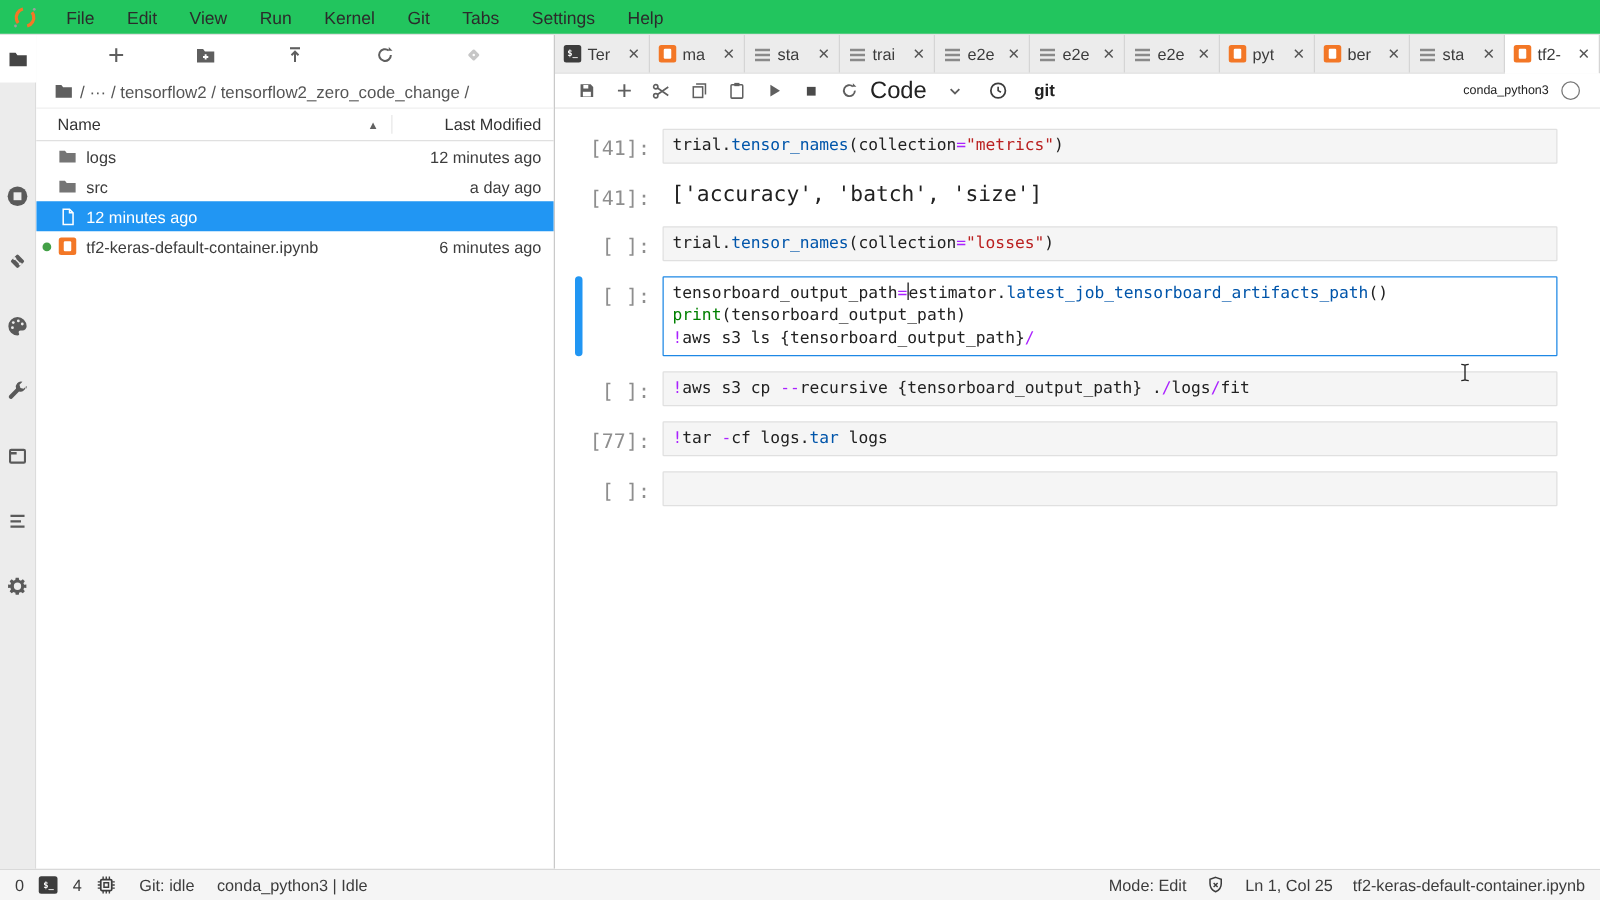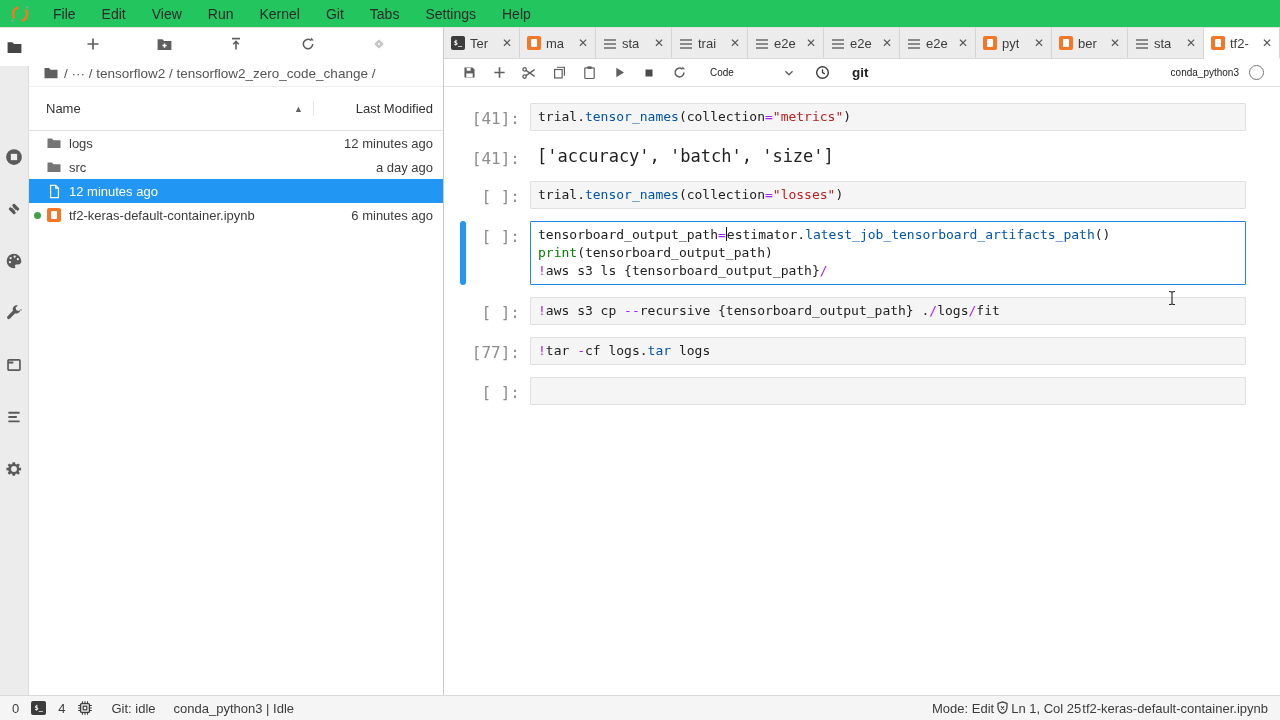--- a/index.html
+++ b/index.html
@@ -28,21 +28,21 @@
   .strip-item svg { display:block; }
   .strip-spacer { height:72px; }
   .strip-gap { height:14px; }
 
   
   .filepanel { width:415px; flex:0 0 415px; background:#fff; border-right:1px solid #c9c9c9;
     display:flex; flex-direction:column; font-size:13px; }
   .fb-toolbar { height:32px; display:flex; align-items:center; justify-content:space-around; padding:0 28px; color:#5f5f5f; }
   .fb-toolbar .tbtn { width:24px; height:24px; display:flex; align-items:center; justify-content:center; }
   .fb-breadcrumb { height:26px; display:flex; align-items:center; padding:0 14px; color:#555; gap:5px; font-size:13.5px; }
-  .fb-header { height:45px; display:flex; align-items:center; border-bottom:1px solid #e0e0e0; border-top:1px solid #f0f0f0; color:#333; }
+  .fb-header { height:27px; display:flex; align-items:center; border-bottom:1px solid #e0e0e0; border-top:1px solid #f0f0f0; color:#333; }
   .fb-header .colname { flex:1 1 auto; display:flex; align-items:center; padding-left:17px; }
   .fb-header .sortcaret { margin-left:auto; margin-right:10px; font-size:9px; color:#616161; }
   .fb-header .colmod { flex:0 0 130px; border-left:1px solid #e8e8e8; text-align:right; padding-right:10px; }
   .fb-rows { flex:1 1 auto; overflow:hidden; }
   .fb-row { height:24px; display:flex; align-items:center; padding:0 10px 0 0; color:#3c3c3c; position:relative; }
   .fb-row .runmark { position:absolute; left:5px; width:7px; height:7px; border-radius:50%; }
   .fb-row .ficon { width:16px; height:16px; margin:0 7px 0 17px; display:flex; align-items:center; justify-content:center; flex:0 0 16px; }
   .fb-row .fname { flex:1 1 auto; white-space:nowrap; overflow:hidden; }
   .fb-row .ftime { flex:0 0 auto; text-align:right; }
   .fb-row.selected { background:#2196f3; color:#fff; }
@@ -63,21 +63,21 @@
   .ticon-notebook { background:#f37726; }
   .ticon-notebook::after { content:""; position:absolute; left:4px; top:3px; width:6px; height:8px; background:#fff; border-radius:1px; }
   .ticon-text { background:transparent; }
   .ticon-text::before { content:""; position:absolute; left:1px; top:3px; width:12px; height:2px; background:#8a8a8a;
     box-shadow:0 4px 0 #8a8a8a, 0 8px 0 #8a8a8a; }
 
   
   .nbtoolbar { height:28px; flex:0 0 28px; background:#fff; border-bottom:1px solid #e2e2e2;
     display:flex; align-items:center; padding:0 10px; color:#5f5f5f; }
   .nbtoolbar .tbtn { width:30px; height:24px; display:flex; align-items:center; justify-content:center; }
-  .celltype { display:flex; align-items:center; margin-left:16px; gap:48px; color:#222; font-size:10px; }
+  .celltype { display:flex; align-items:center; margin-left:2px; gap:16px; color:#222; font-size:19px; }
   .git-label { font-size:13.5px; color:#222; font-weight:bold; margin-left:14px; }
   .kernel-right { margin-left:auto; display:flex; align-items:center; gap:10px; font-size:10px; color:#222; padding-right:6px; }
   .kernel-circle { width:15px; height:15px; border:1.6px solid #757575; border-radius:50%; }
 
   
   .nbcontent { flex:1 1 auto; background:#fff; overflow:hidden; padding-top:16px; position:relative; }
   .cell { display:flex; align-items:stretch; margin-bottom:12px; }
   .collapser { width:6px; flex:0 0 6px; margin-left:16px; border-radius:3px; background:transparent; }
   .collapser.active { background:#2196f3; }
   .prompt { flex:0 0 64px; text-align:right; padding:6px 10px 0 0;
@@ -94,21 +94,21 @@
   .tk-str { color:#ba2121; }
   .tk-kw { color:#008000; }
   .tk-caret { display:inline-block; width:0; border-left:1.4px solid #111; height:14px; vertical-align:-2px; }
 
   .ibeam { position:absolute; left:723px; top:203px; width:10px; height:16px; color:#333; }
 
   
   .statusbar { height:25px; flex:0 0 25px; background:#f5f5f5; border-top:1px solid #d9d9d9;
     display:flex; align-items:center; font-size:13px; color:#3c3c3c; padding:0 12px; }
   .sb-left, .sb-right { display:flex; align-items:center; gap:12px; }
-  .sb-right { margin-left:auto; gap:1px;justify-content:center; }
+  .sb-right { margin-left:auto; gap:16px;justify-content:center; }
   .sb-termicon { width:15px; height:14px; background:#3c3c3c; border-radius:2px; color:#fff;
     font:700 7px "DejaVu Sans Mono", monospace; display:flex; align-items:center; justify-content:center; }
   .sb-icon { display:flex; align-items:center; color:#3c3c3c; }
 </style>
 </head>
 <body>
 
 <div class="app">
 
   <div class="menubar">

